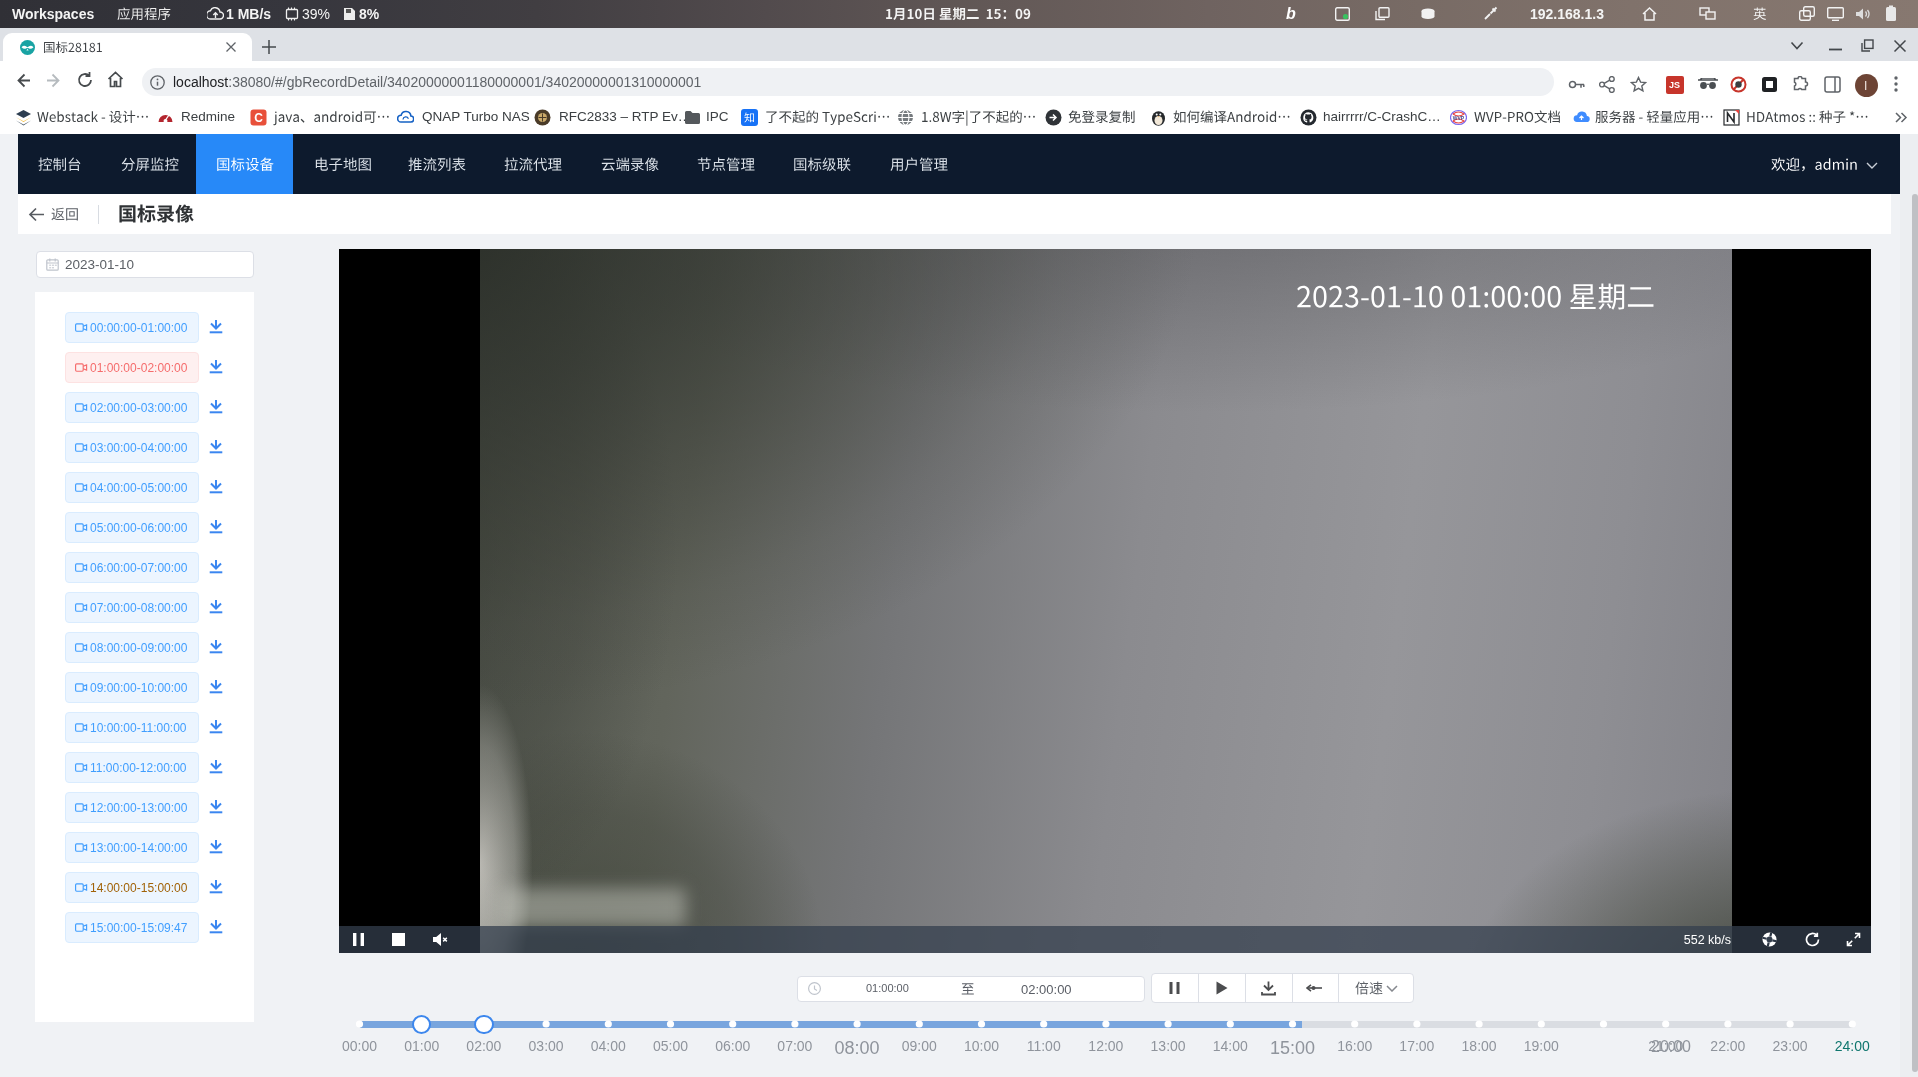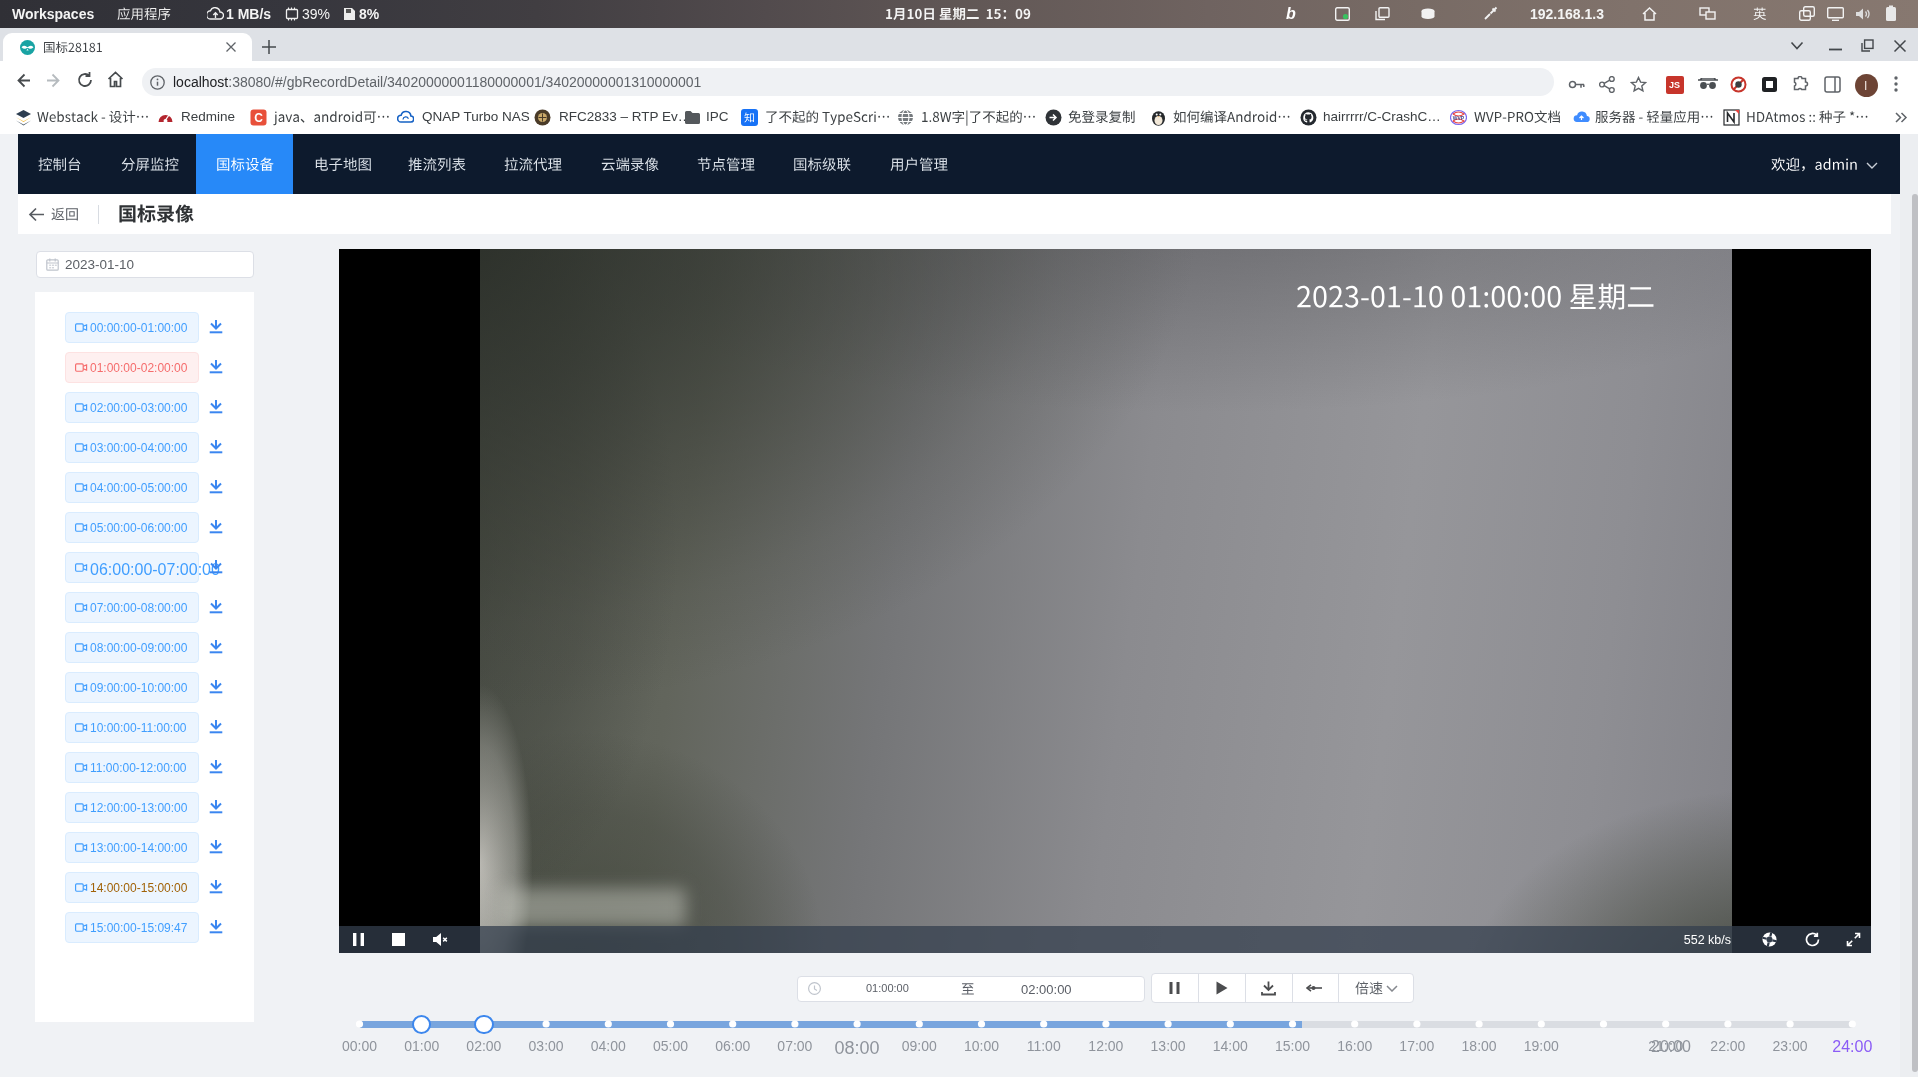--- a/index.html
+++ b/index.html
@@ -642,21 +642,21 @@
 <div class="txt" style="left:90px;top:520.5px;font-size:12px;color:#409eff">05:00:00-06:00:00</div>
 <svg class="abs" style="left:209px;top:518.5px" width="14" height="15" viewBox="0 0 14 15">
     <path d="M7 1 v7.5 M2 4.5 L7 9.5 L12 4.5" fill="none" stroke="#3a86f0" stroke-width="2"></path>
     <path d="M0.7 13.3 h12.6" stroke="#3a86f0" stroke-width="2"></path>
   </svg>
 <div class="abs" style="left:64.5px;top:551.5px;width:134.5px;height:31.5px;background:#ecf5ff;border:1px solid #d9ecff;border-radius:4px"></div>
 <svg class="abs" style="left:75px;top:561.5px" width="13" height="11" viewBox="0 0 13 11">
     <rect x="0.6" y="1.8" width="7.6" height="7.4" rx="1.1" fill="none" stroke="#409eff" stroke-width="1.15"></rect>
     <path d="M8.2 4.3 L11.6 2.9 v5.2 L8.2 6.7" fill="none" stroke="#409eff" stroke-width="1.15"></path>
   </svg>
-<div class="txt" style="left:90px;top:560.5px;font-size:16px;color:#409eff">06:00:00-07:00:00</div>
+<div class="txt" style="left:90px;top:560.5px;font-size:12px;color:#409eff">06:00:00-07:00:00</div>
 <svg class="abs" style="left:209px;top:558.5px" width="14" height="15" viewBox="0 0 14 15">
     <path d="M7 1 v7.5 M2 4.5 L7 9.5 L12 4.5" fill="none" stroke="#3a86f0" stroke-width="2"></path>
     <path d="M0.7 13.3 h12.6" stroke="#3a86f0" stroke-width="2"></path>
   </svg>
 <div class="abs" style="left:64.5px;top:591.5px;width:134.5px;height:31.5px;background:#ecf5ff;border:1px solid #d9ecff;border-radius:4px"></div>
 <svg class="abs" style="left:75px;top:601.5px" width="13" height="11" viewBox="0 0 13 11">
     <rect x="0.6" y="1.8" width="7.6" height="7.4" rx="1.1" fill="none" stroke="#409eff" stroke-width="1.15"></rect>
     <path d="M8.2 4.3 L11.6 2.9 v5.2 L8.2 6.7" fill="none" stroke="#409eff" stroke-width="1.15"></path>
   </svg>
 <div class="txt" style="left:90px;top:600.5px;font-size:12px;color:#409eff">07:00:00-08:00:00</div>
@@ -888,21 +888,21 @@
 <div class="txt" style="left:670.5px;top:1037.5px;font-size:14px;color:#8f949c;transform:translateX(-50%)">05:00</div>
 <div class="txt" style="left:732.7px;top:1037.5px;font-size:14px;color:#8f949c;transform:translateX(-50%)">06:00</div>
 <div class="txt" style="left:794.9px;top:1037.5px;font-size:14px;color:#8f949c;transform:translateX(-50%)">07:00</div>
 <div class="txt" style="left:857.1px;top:1037.5px;font-size:18px;color:#8f949c;transform:translateX(-50%)">08:00</div>
 <div class="txt" style="left:919.3px;top:1037.5px;font-size:14px;color:#8f949c;transform:translateX(-50%)">09:00</div>
 <div class="txt" style="left:981.5px;top:1037.5px;font-size:14px;color:#8f949c;transform:translateX(-50%)">10:00</div>
 <div class="txt" style="left:1043.7px;top:1037.5px;font-size:14px;color:#8f949c;transform:translateX(-50%)">11:00</div>
 <div class="txt" style="left:1105.9px;top:1037.5px;font-size:14px;color:#8f949c;transform:translateX(-50%)">12:00</div>
 <div class="txt" style="left:1168.1px;top:1037.5px;font-size:14px;color:#8f949c;transform:translateX(-50%)">13:00</div>
 <div class="txt" style="left:1230.3px;top:1037.5px;font-size:14px;color:#8f949c;transform:translateX(-50%)">14:00</div>
-<div class="txt" style="left:1292.5px;top:1037.5px;font-size:14px;color:#8f949c;transform:translateX(-50%)">15:00</div>
+<div class="txt" style="left:1292.5px;top:1037.5px;font-size:18px;color:#8f949c;transform:translateX(-50%)">15:00</div>
 <div class="txt" style="left:1354.7px;top:1037.5px;font-size:14px;color:#8f949c;transform:translateX(-50%)">16:00</div>
 <div class="txt" style="left:1416.9px;top:1037.5px;font-size:14px;color:#8f949c;transform:translateX(-50%)">17:00</div>
 <div class="txt" style="left:1479.1px;top:1037.5px;font-size:14px;color:#8f949c;transform:translateX(-50%)">18:00</div>
 <div class="txt" style="left:1541.3px;top:1037.5px;font-size:14px;color:#8f949c;transform:translateX(-50%)">19:00</div>
 <div class="txt" style="left:1671px;top:1037.5px;font-size:16px;color:#8f949c;transform:translateX(-50%)">20:00</div>
 <div class="txt" style="left:1665.7px;top:1037.5px;font-size:14px;color:#8f949c;transform:translateX(-50%)">21:00</div>
 <div class="txt" style="left:1727.9px;top:1037.5px;font-size:14px;color:#8f949c;transform:translateX(-50%)">22:00</div>
 <div class="txt" style="left:1790.1px;top:1037.5px;font-size:14px;color:#8f949c;transform:translateX(-50%)">23:00</div>
-<div class="txt" style="left:1852.3px;top:1037.5px;font-size:16px;color:#8b5cf6;transform:translateX(-50%)">24:00</div>
+<div class="txt" style="left:1852.3px;top:1037.5px;font-size:14px;color:#0f766e;transform:translateX(-50%)">24:00</div>
 </body></html>

